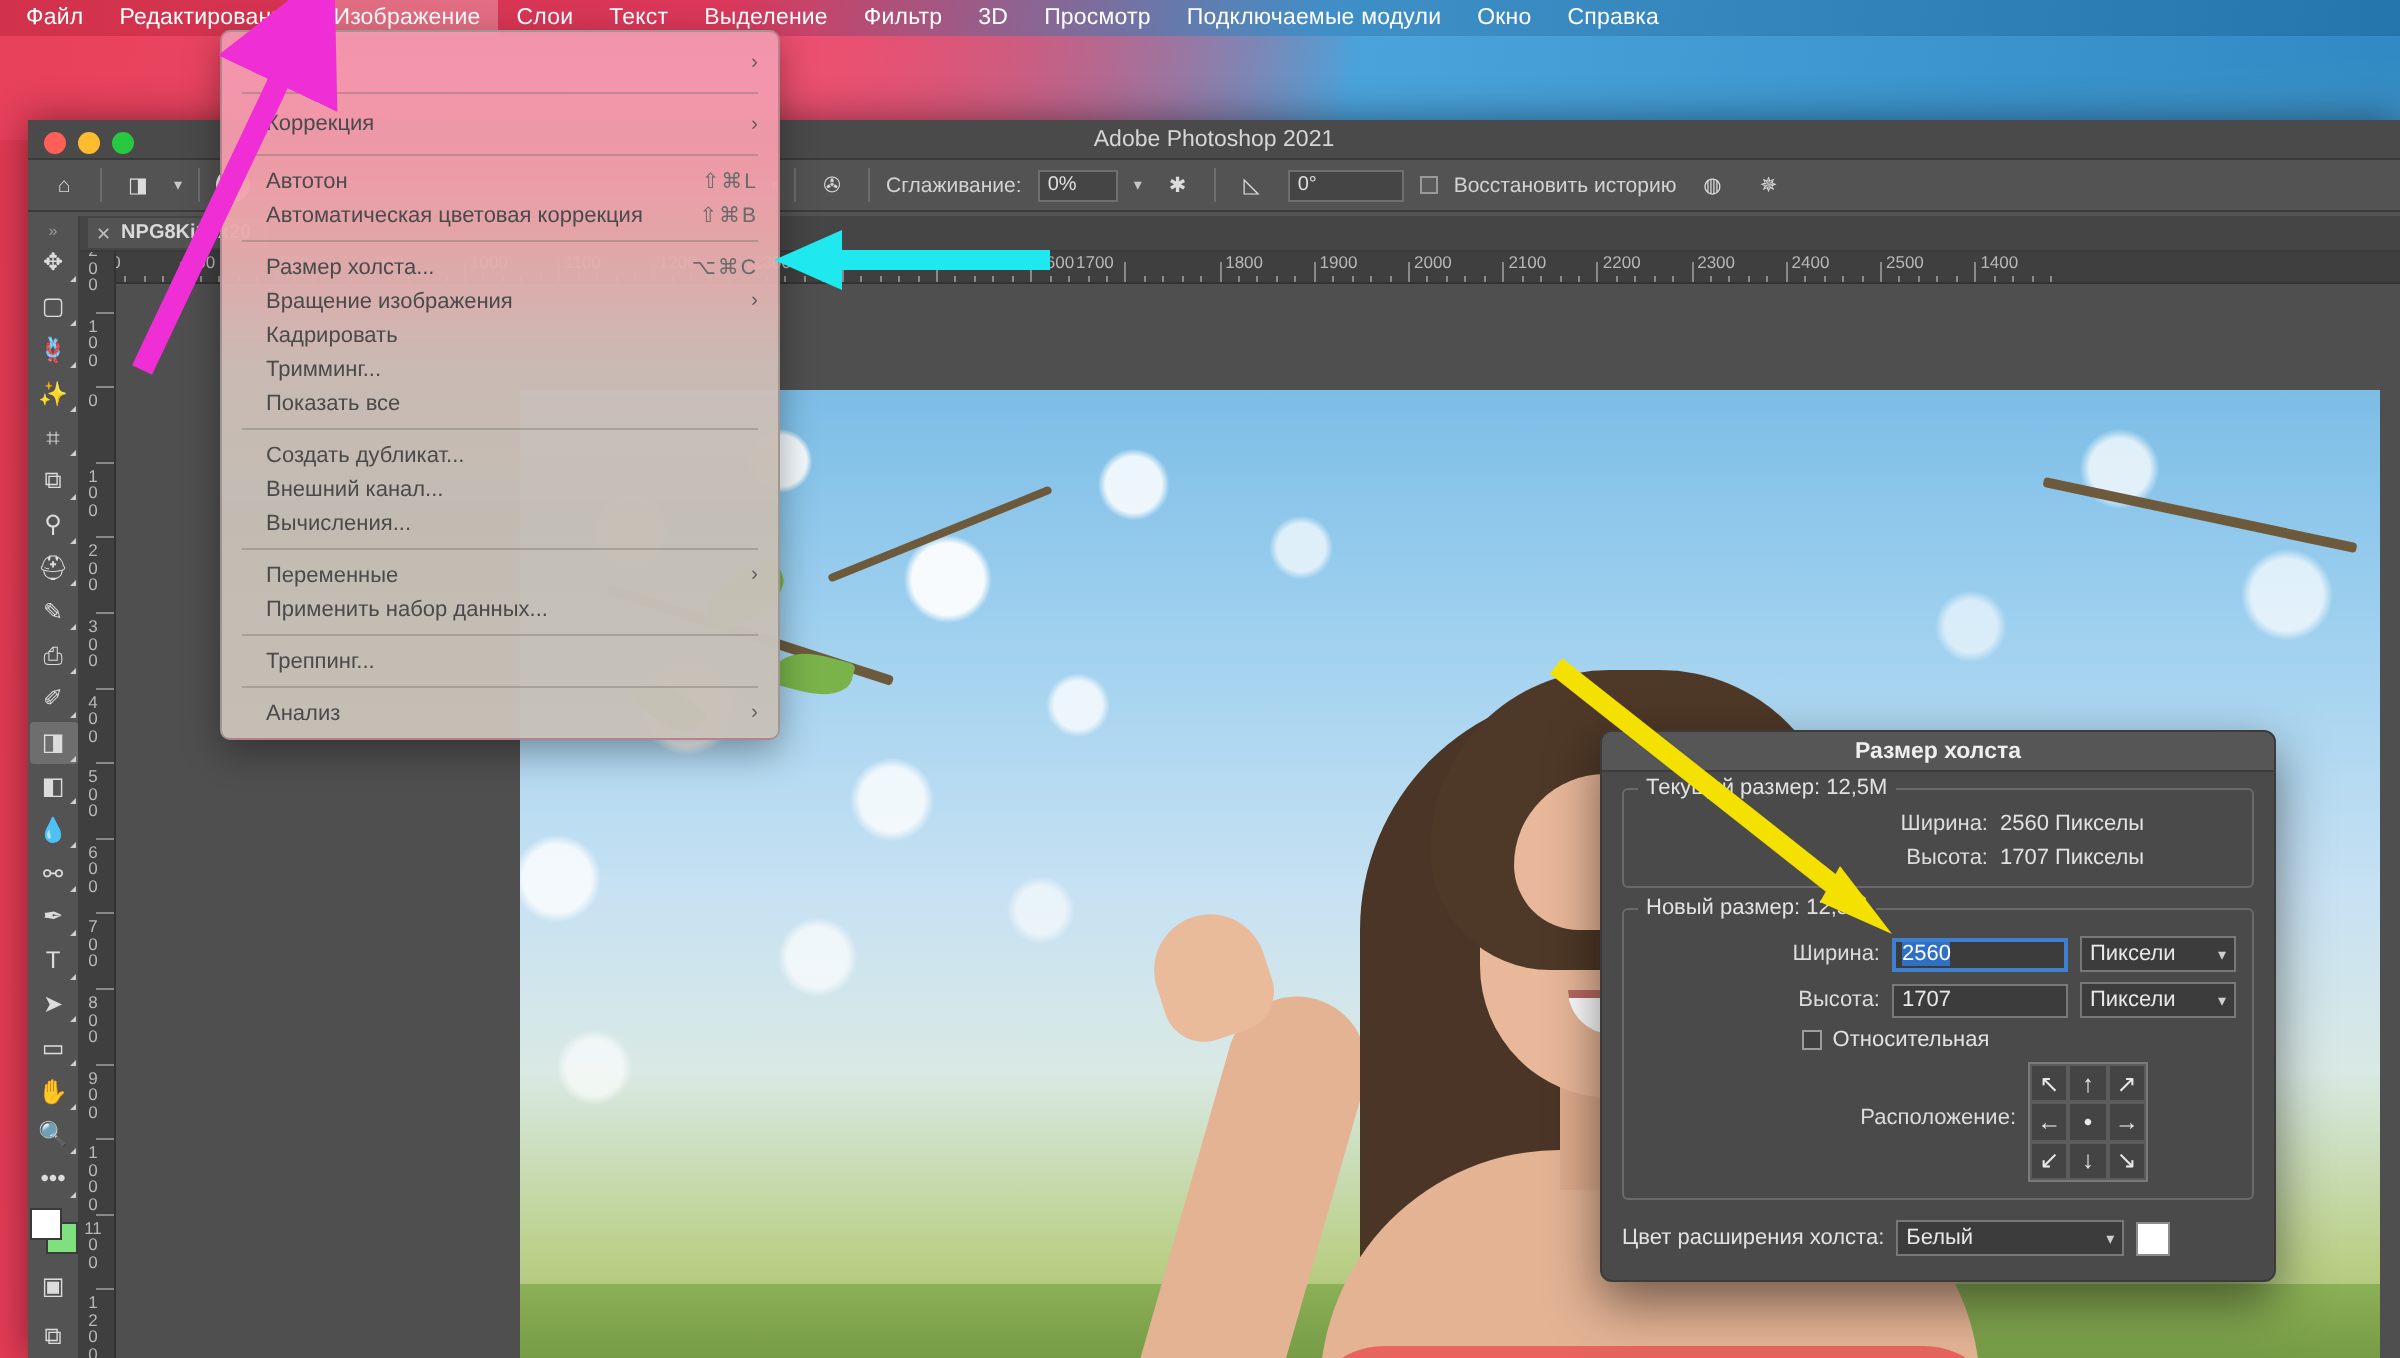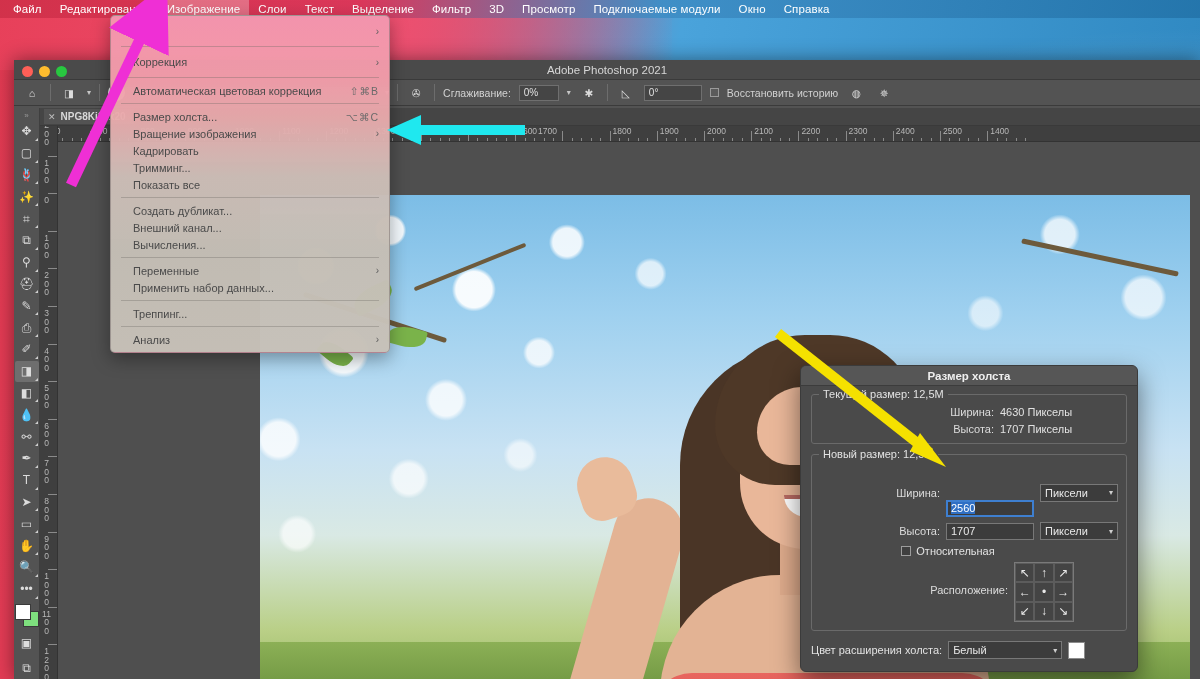--- a/index.html
+++ b/index.html
@@ -192,21 +192,21 @@
   #dlg .left { flex:1; }
   #dlg .right { width:76px; padding-left:8px; padding-top:6px; display:flex; flex-direction:column; gap:9px; }
   .pbtn { height:21px; border:1px solid #9a9a9a; border-radius:11px; background:#4a4a4a;
           color:#eaeaea; font-size:11px; display:flex; align-items:center; justify-content:center; }
   .grp { border:1px solid #6a6a6a; border-radius:3px; padding:9px 8px 8px 8px; position:relative; margin-bottom:10px; }
   .grp > .glegend { position:absolute; top:-7px; left:7px; background:#4a4a4a; padding:0 4px; font-size:11px; color:#e2e2e2; }
   .frow { display:flex; align-items:center; justify-content:flex-end; gap:6px; margin-bottom:5px; }
   .frow .flab { color:#dcdcdc; }
   .tf { background:#3c3c3c; border:1px solid #787878; height:17px; width:88px; color:#e8e8e8;
         font-size:11px; padding:0 4px; line-height:15px; }
-  .tf.focus { border:1px solid #3e7fd0; box-shadow:0 0 0 1px #3e7fd0 inset;margin-top:32px; }
+  .tf.focus { border:1px solid #3e7fd0; box-shadow:0 0 0 1px #3e7fd0 inset; }
   .tf .selbg { background:#2f6fc4; color:#fff; }
   .sel2 { background:#3c3c3c; border:1px solid #787878; height:18px; width:78px; color:#e8e8e8; font-size:11px;
           display:flex; align-items:center; justify-content:space-between; padding:0 4px; }
   .sel2 .cv { font-size:8px; color:#cfcfcf; }
   .anchorgrid { width:60px; height:60px; display:grid; grid-template-columns:repeat(3,1fr); grid-template-rows:repeat(3,1fr);
                 border:1px solid #7a7a7a; background:#444; }
   .anchorgrid div { display:flex; align-items:center; justify-content:center; color:#e9e9e9; font-size:12px;
                     border:1px solid #5c5c5c; }
   .crow { display:flex; align-items:center; gap:6px; }
   .ccb { width:10px;height:10px;border:1px solid #9d9d9d;background:#3f3f3f; }
@@ -510,20 +510,24 @@
       <span class="lbl">Режим</span>
       <span class="arr">›</span>
     </div>
     <div class="divider"></div>
     <div class="row tall">
       <span class="lbl">Коррекция</span>
       <span class="arr">›</span>
     </div>
     <div class="divider"></div>
     <div class="row">
+      <span class="lbl">Автотон</span>
+      <span class="sc">⇧⌘L</span>
+    </div>
+    <div class="row">
       <span class="lbl">Автоматическая цветовая коррекция</span>
       <span class="sc">⇧⌘B</span>
     </div>
     <div class="divider"></div>
     <div class="row">
       <span class="lbl">Размер холста...</span>
       <span class="sc">⌥⌘C</span>
     </div>
     <div class="row">
       <span class="lbl">Вращение изображения</span>
@@ -569,21 +573,21 @@
 
 <div id="dlg">
   <div class="dhead">Размер холста</div>
   <div class="dbody">
     <div class="left">
 
       <div class="grp">
         <span class="glegend">Текущий размер: 12,5M</span>
         <div class="frow" style="margin-top:2px">
           <span class="flab">Ширина:</span>
-          <span style="width:118px;text-align:left">4630 Пикселы</span>
+          <span style="width:118px;text-align:left">2560 Пикселы</span>
         </div>
         <div class="frow" style="margin-bottom:0">
           <span class="flab">Высота:</span>
           <span style="width:118px;text-align:left">1707 Пикселы</span>
         </div>
       </div>
 
       <div class="grp">
         <span class="glegend">Новый размер: 12,5M</span>
 

